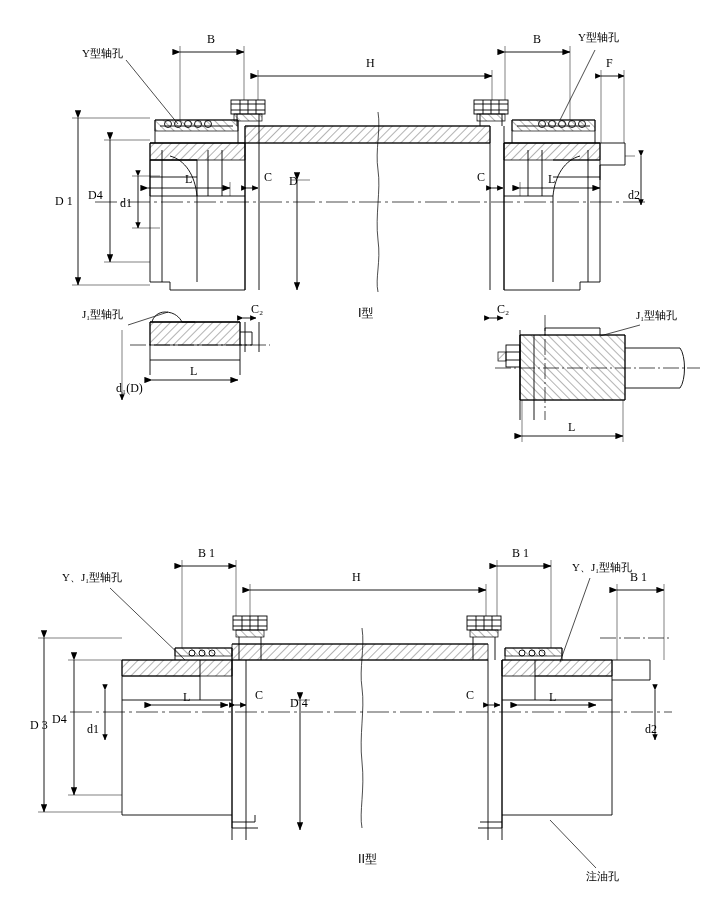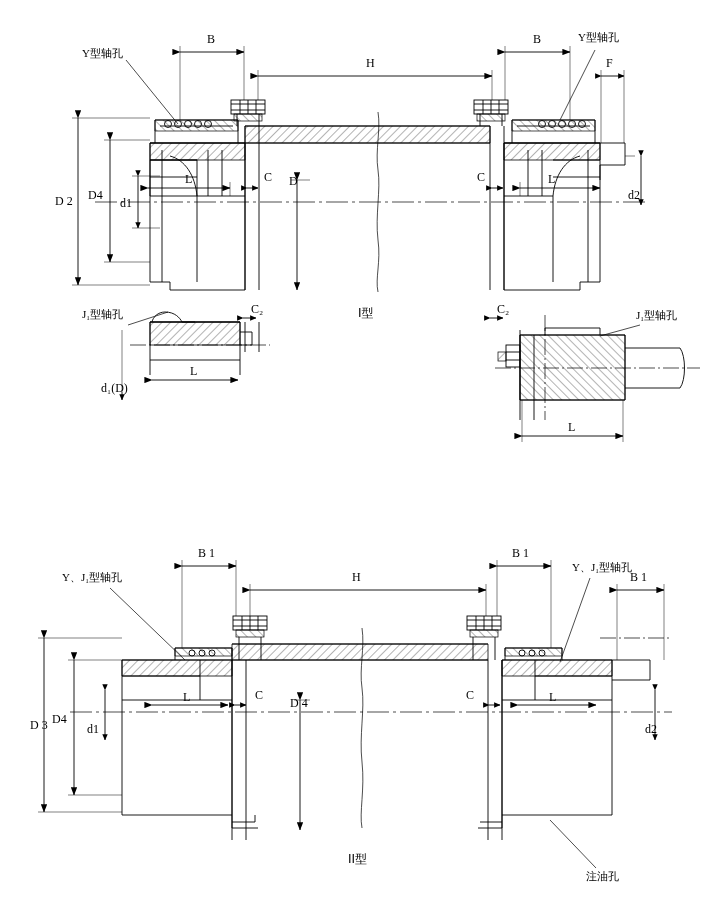--- a/index.html
+++ b/index.html
@@ -301,48 +301,48 @@
 
 <div class="lbl cn" style="left:82px;top:46px;">Y型轴孔</div>
 <div class="lbl cn" style="left:578px;top:30px;">Y型轴孔</div>
 <div class="lbl cn" style="left:82px;top:307px;">J₁型轴孔</div>
 <div class="lbl cn" style="left:636px;top:308px;">J₁型轴孔</div>
 
 <div class="lbl" style="left:207px;top:32px;">B</div>
 <div class="lbl" style="left:533px;top:32px;">B</div>
 <div class="lbl" style="left:366px;top:56px;">H</div>
 <div class="lbl" style="left:606px;top:56px;">F</div>
-<div class="lbl" style="left:55px;top:194px;">D 2</div>
+<div class="lbl" style="left:55px;top:194px;">D 1</div>
 <div class="lbl" style="left:88px;top:188px;">D4</div>
 <div class="lbl" style="left:120px;top:196px;">d1</div>
 <div class="lbl" style="left:628px;top:188px;">d2</div>
 <div class="lbl" style="left:289px;top:174px;">D</div>
 <div class="lbl" style="left:185px;top:172px;">L</div>
 <div class="lbl" style="left:548px;top:172px;">L</div>
 <div class="lbl" style="left:264px;top:170px;">C</div>
 <div class="lbl" style="left:477px;top:170px;">C</div>
 <div class="lbl" style="left:251px;top:302px;">C₂</div>
 <div class="lbl" style="left:497px;top:302px;">C₂</div>
 <div class="lbl" style="left:190px;top:364px;">L</div>
 <div class="lbl" style="left:568px;top:420px;">L</div>
-<div class="lbl" style="left:101px;top:381px;">d₁(D)</div>
+<div class="lbl" style="left:116px;top:381px;">d₁(D)</div>
 <div class="ttl" style="position:absolute;left:358px;top:305px;">I型</div>
 
 <div class="lbl cn" style="left:62px;top:570px;">Y、J₁型轴孔</div>
 <div class="lbl cn" style="left:572px;top:560px;">Y、J₁型轴孔</div>
 <div class="lbl cn" style="left:586px;top:869px;">注油孔</div>
 
 <div class="lbl" style="left:198px;top:546px;">B 1</div>
 <div class="lbl" style="left:512px;top:546px;">B 1</div>
 <div class="lbl" style="left:630px;top:570px;">B 1</div>
 <div class="lbl" style="left:352px;top:570px;">H</div>
 <div class="lbl" style="left:30px;top:718px;">D 3</div>
 <div class="lbl" style="left:52px;top:712px;">D4</div>
 <div class="lbl" style="left:87px;top:722px;">d1</div>
 <div class="lbl" style="left:645px;top:722px;">d2</div>
 <div class="lbl" style="left:290px;top:696px;">D 4</div>
 <div class="lbl" style="left:183px;top:690px;">L</div>
 <div class="lbl" style="left:549px;top:690px;">L</div>
 <div class="lbl" style="left:255px;top:688px;">C</div>
 <div class="lbl" style="left:466px;top:688px;">C</div>
-<div class="ttl" style="position:absolute;left:348px;top:851px;">II型</div>
+<div class="ttl" style="position:absolute;left:358px;top:851px;">II型</div>
 
 </div>
 
 </body></html>

